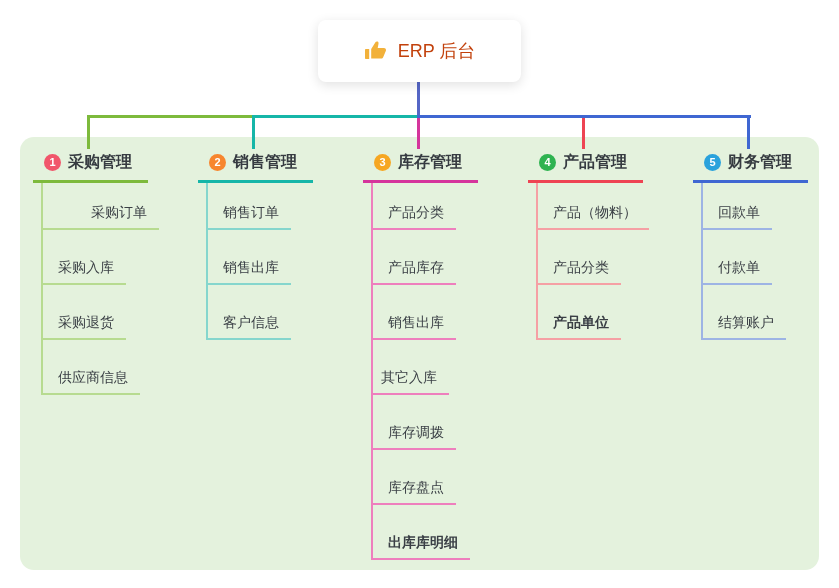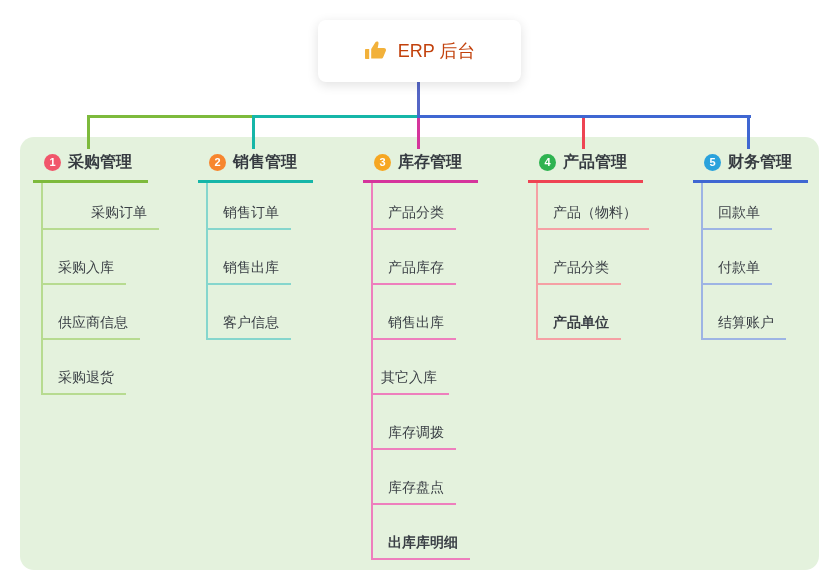--- a/index.html
+++ b/index.html
@@ -68,22 +68,22 @@
     <span>ERP 后台</span>
   </div>
 
   <div id="branches">
       <div class="branch" style="left: 33px;"><div class="branch-header" style="border-bottom-color: rgb(125, 186, 60);">
           <span class="badge" style="background: rgb(241, 86, 107);">1</span>
           <span>采购管理</span>
         </div><div class="children" style="border-left-color: rgb(183, 219, 144);">
           <div><div class="child first" style="border-bottom-color: rgb(183, 219, 144); padding-left: 48px;">采购订单</div></div>
           <div><div class="child" style="border-bottom-color: rgb(183, 219, 144);">采购入库</div></div>
+          <div><div class="child" style="border-bottom-color: rgb(183, 219, 144);">采购退货</div></div>
           <div><div class="child" style="border-bottom-color: rgb(183, 219, 144);">供应商信息</div></div>
-          <div><div class="child" style="border-bottom-color: rgb(183, 219, 144);">采购退货</div></div>
         </div></div>
       <div class="branch" style="left: 198px;"><div class="branch-header" style="border-bottom-color: rgb(22, 182, 168);">
           <span class="badge" style="background: rgb(247, 134, 46);">2</span>
           <span>销售管理</span>
         </div><div class="children" style="border-left-color: rgb(133, 214, 205);">
           <div><div class="child first" style="border-bottom-color: rgb(133, 214, 205);">销售订单</div></div>
           <div><div class="child" style="border-bottom-color: rgb(133, 214, 205); font-family: Liberation Serif, serif;">销售出库</div></div>
           <div><div class="child" style="border-bottom-color: rgb(133, 214, 205);">客户信息</div></div>
         </div></div>
       <div class="branch" style="left: 363px;"><div class="branch-header" style="border-bottom-color: rgb(213, 53, 156);">

